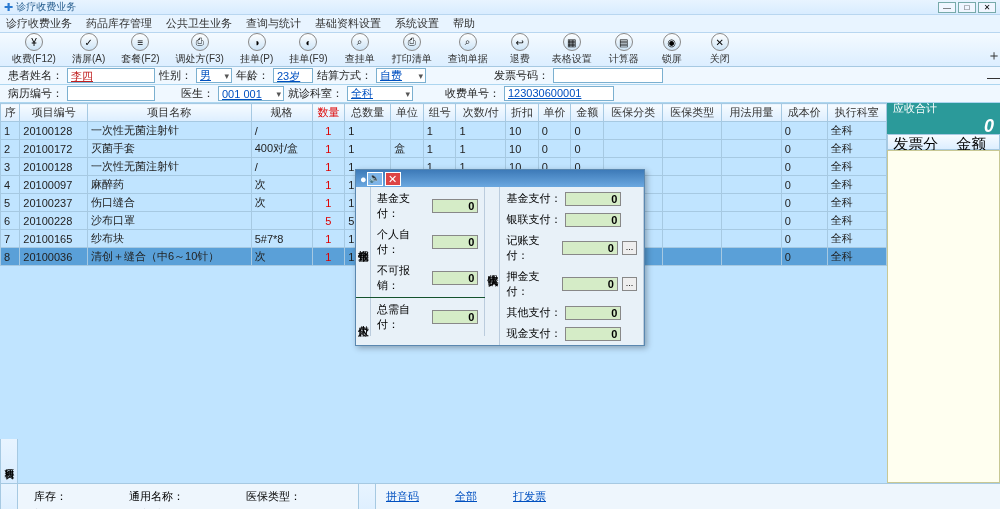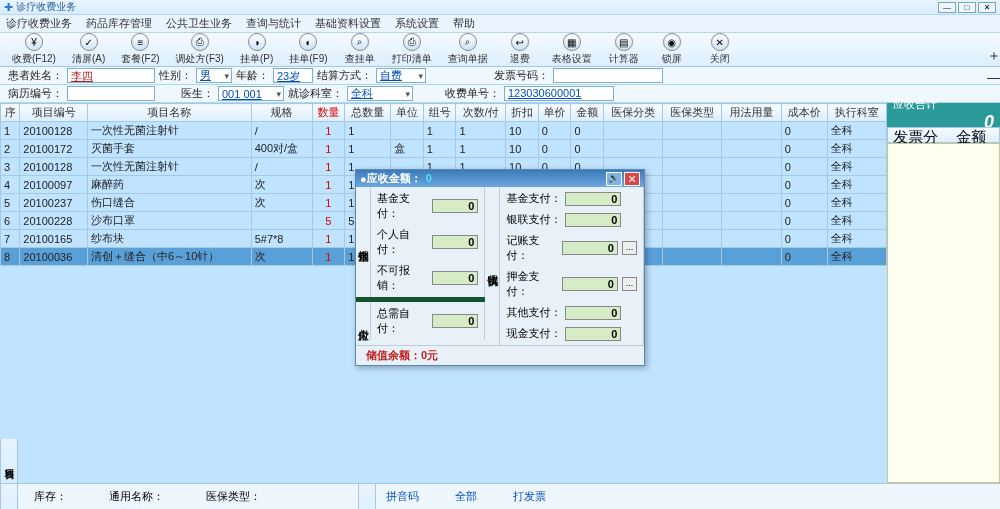--- a/index.html
+++ b/index.html
@@ -39,36 +39,36 @@
 
 table { border-collapse:collapse; width:100%; background:#c0e4ff; }
 th { background:linear-gradient(#f7fbff,#dceeff); border:1px solid #a6c9e2; font-size:11px; font-weight:normal; color:#333; padding:1px 2px; height:16px; }
 th.red { color:#d00; }
 td { border:1px solid #a6c9e2; font-size:11px; padding:1px 3px; height:15px; color:#222; }
 tr.sel td { background:#5aa0d8; }
 .c-center { text-align:center; }
 .red-cell { color:#d00; }
 
 
-.totalbox { height:24px; background:#2b9a9a; color:#fff; display:flex; flex-direction:column; align-items:flex-end; justify-content:center; padding:2px 6px; }
+.totalbox { height:31px; background:#2b9a9a; color:#fff; display:flex; flex-direction:column; align-items:flex-end; justify-content:center; padding:2px 6px; }
 .totalbox .ttl { font-size:11px; align-self:flex-start;}
 .totalbox .val { font-size:18px; font-weight:bold; font-style:italic; }
 .subhead { height:16px; background:linear-gradient(#f7fbff,#dceeff); border:1px solid #a6c9e2; display:flex; }
 .subhead span { flex:1; text-align:center; font-size:15px; }
 .yellowlist { flex:1; background:#fffff0; border:1px solid #c8c895; position:relative; }
 .sidebtns { position:absolute; right:-2px; top:48px; display:flex; flex-direction:column; gap:6px; }
 .sidebtn { width:16px; height:16px; font-size:14px; text-align:center; line-height:14px; color:#333; cursor:pointer; }
 
 
 .bottom { height:44px; display:flex; border-top:1px solid #a6c9e2; }
 .binfo { display:flex; flex-direction:column; justify-content:space-around; padding:3px 16px; background:#eef6fd; }
-.binfo .row { display:flex; gap:42px; font-size:11px; }
+.binfo .row { display:flex; gap:62px; font-size:11px; }
 .vhdr { width:18px; background:linear-gradient(#e8f4ff,#d8ecff); writing-mode:vertical-rl; text-align:center; font-size:10px; border-right:1px solid #a6c9e2; border-left:1px solid #a6c9e2; display:flex; align-items:center; justify-content:center; }
 .baux { flex:1; background:#eef6fd; display:flex; flex-direction:column; justify-content:space-around; padding:3px 10px; }
-.baux a { color:#0050c0; margin-right:36px;margin-top:12px; }
+.baux a { color:#0050c0; text-decoration:underline; margin-right:36px;margin-top:12px; }
 
 
 .dialog { position:absolute; left:355px; top:169px; width:290px; background:#e8f1f8; border:1px solid #5a88b0; box-shadow:2px 2px 6px rgba(0,0,0,.3); z-index:50; }
 .dlg-title { height:17px; background:linear-gradient(#3d7ab8,#6ba8e0); display:flex; align-items:center; padding:0 4px; color:#fff; }
 .dlg-title .t { flex:1; font-size:11px; font-weight:bold; }
 .dlg-title .val0 { color:#5df; font-weight:bold; margin-left:4px; }
 .dlg-title .sound { width:16px;height:14px; background:#7db4e8; border:1px solid #fff; margin-right:2px; text-align:center; font-size:9px; cursor:pointer;}
 .dlg-title .close { width:16px; height:14px; background:#d44; color:#fff; border:1px solid #fff; text-align:center; line-height:12px; cursor:pointer;}
 .dlg-body { display:flex; }
 .vlabel { width:15px; background:#e8f1f8; writing-mode:vertical-rl; text-align:center; font-size:11px; padding:3px 0; border-right:1px solid #bcd; display:flex; align-items:center; justify-content:center;}
@@ -406,21 +406,20 @@
   <div class="vhdr">辅助功能</div>
   <div class="baux" id="baux">
       <div><a>拼音码</a><a>全部</a><a>打发票</a></div>
       <div><a>折零</a><a>条码</a><a>打清单</a></div>
     </div>
 </div>
 
 <div class="dialog">
   <div class="dlg-title">
     <span>●</span>
-    <span class="t"><span>应收金额：</span><span class="val0">0</span></span>
     <span class="sound">🔈</span>
     <span class="close">✕</span>
   </div>
   <div class="dlg-body">
     <div style="display:flex;flex-direction:column">
       <div style="display:flex">
         <div class="vlabel">基金报销</div>
         <div class="sect" id="g1sect">
             <div class="row">
               <label>基金支付：</label>
@@ -429,21 +428,21 @@
             <div class="row">
               <label>个人自付：</label>
               <input value="0" style="">
             </div>
             <div class="row">
               <label>不可报销：</label>
               <input value="0" style="">
             </div>
           </div>
       </div>
-      <div style="display:flex;border-top:5px solid #14532d">
+      <div style="display:flex;border-top:1px solid #14532d">
         <div class="vlabel">个人应付</div>
         <div class="sect" id="g2sect">
             <div class="row">
               <label>总需自付：</label>
               <input value="0" style="">
             </div>
           </div>
       </div>
     </div>
     <div style="display:flex">
@@ -471,14 +470,13 @@
             <label>其他支付：</label>
             <input value="0" style="">
           </div>
           <div class="row">
             <label>现金支付：</label>
             <input value="0" style="">
           </div>
         </div>
     </div>
   </div>
-  <div class="credit">储值余额：0元</div>
 </div>
 
 </body></html>

